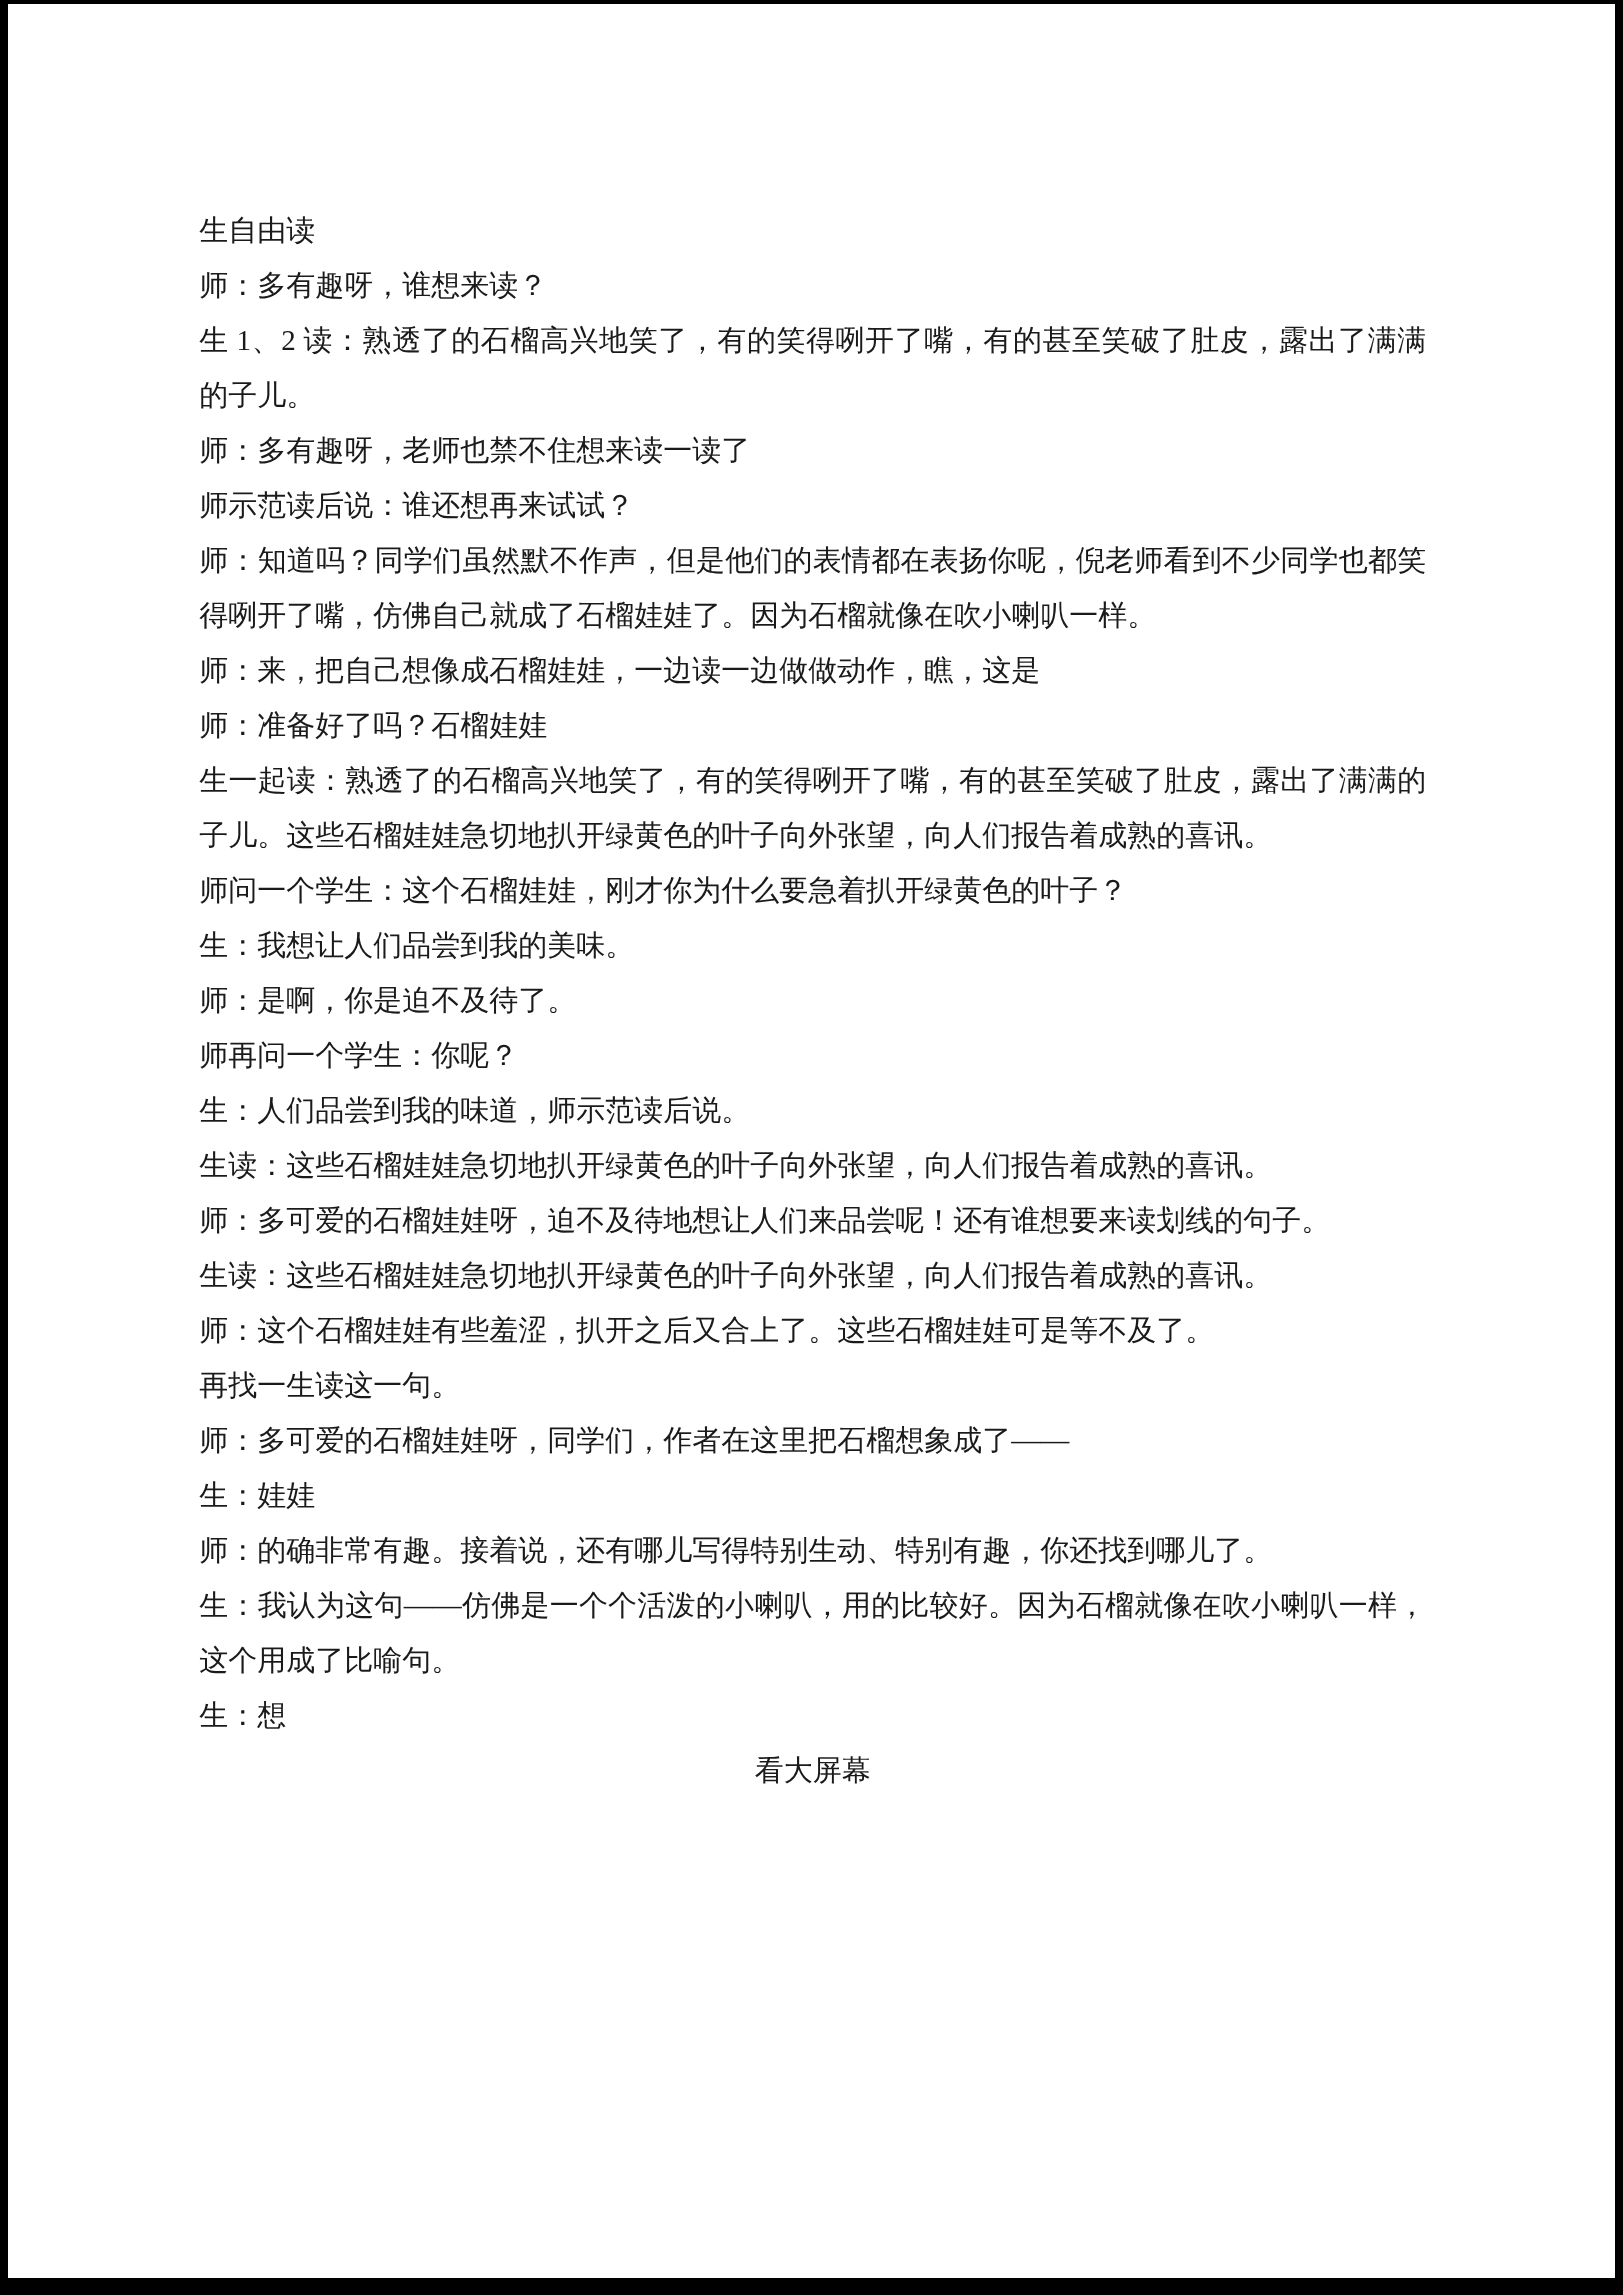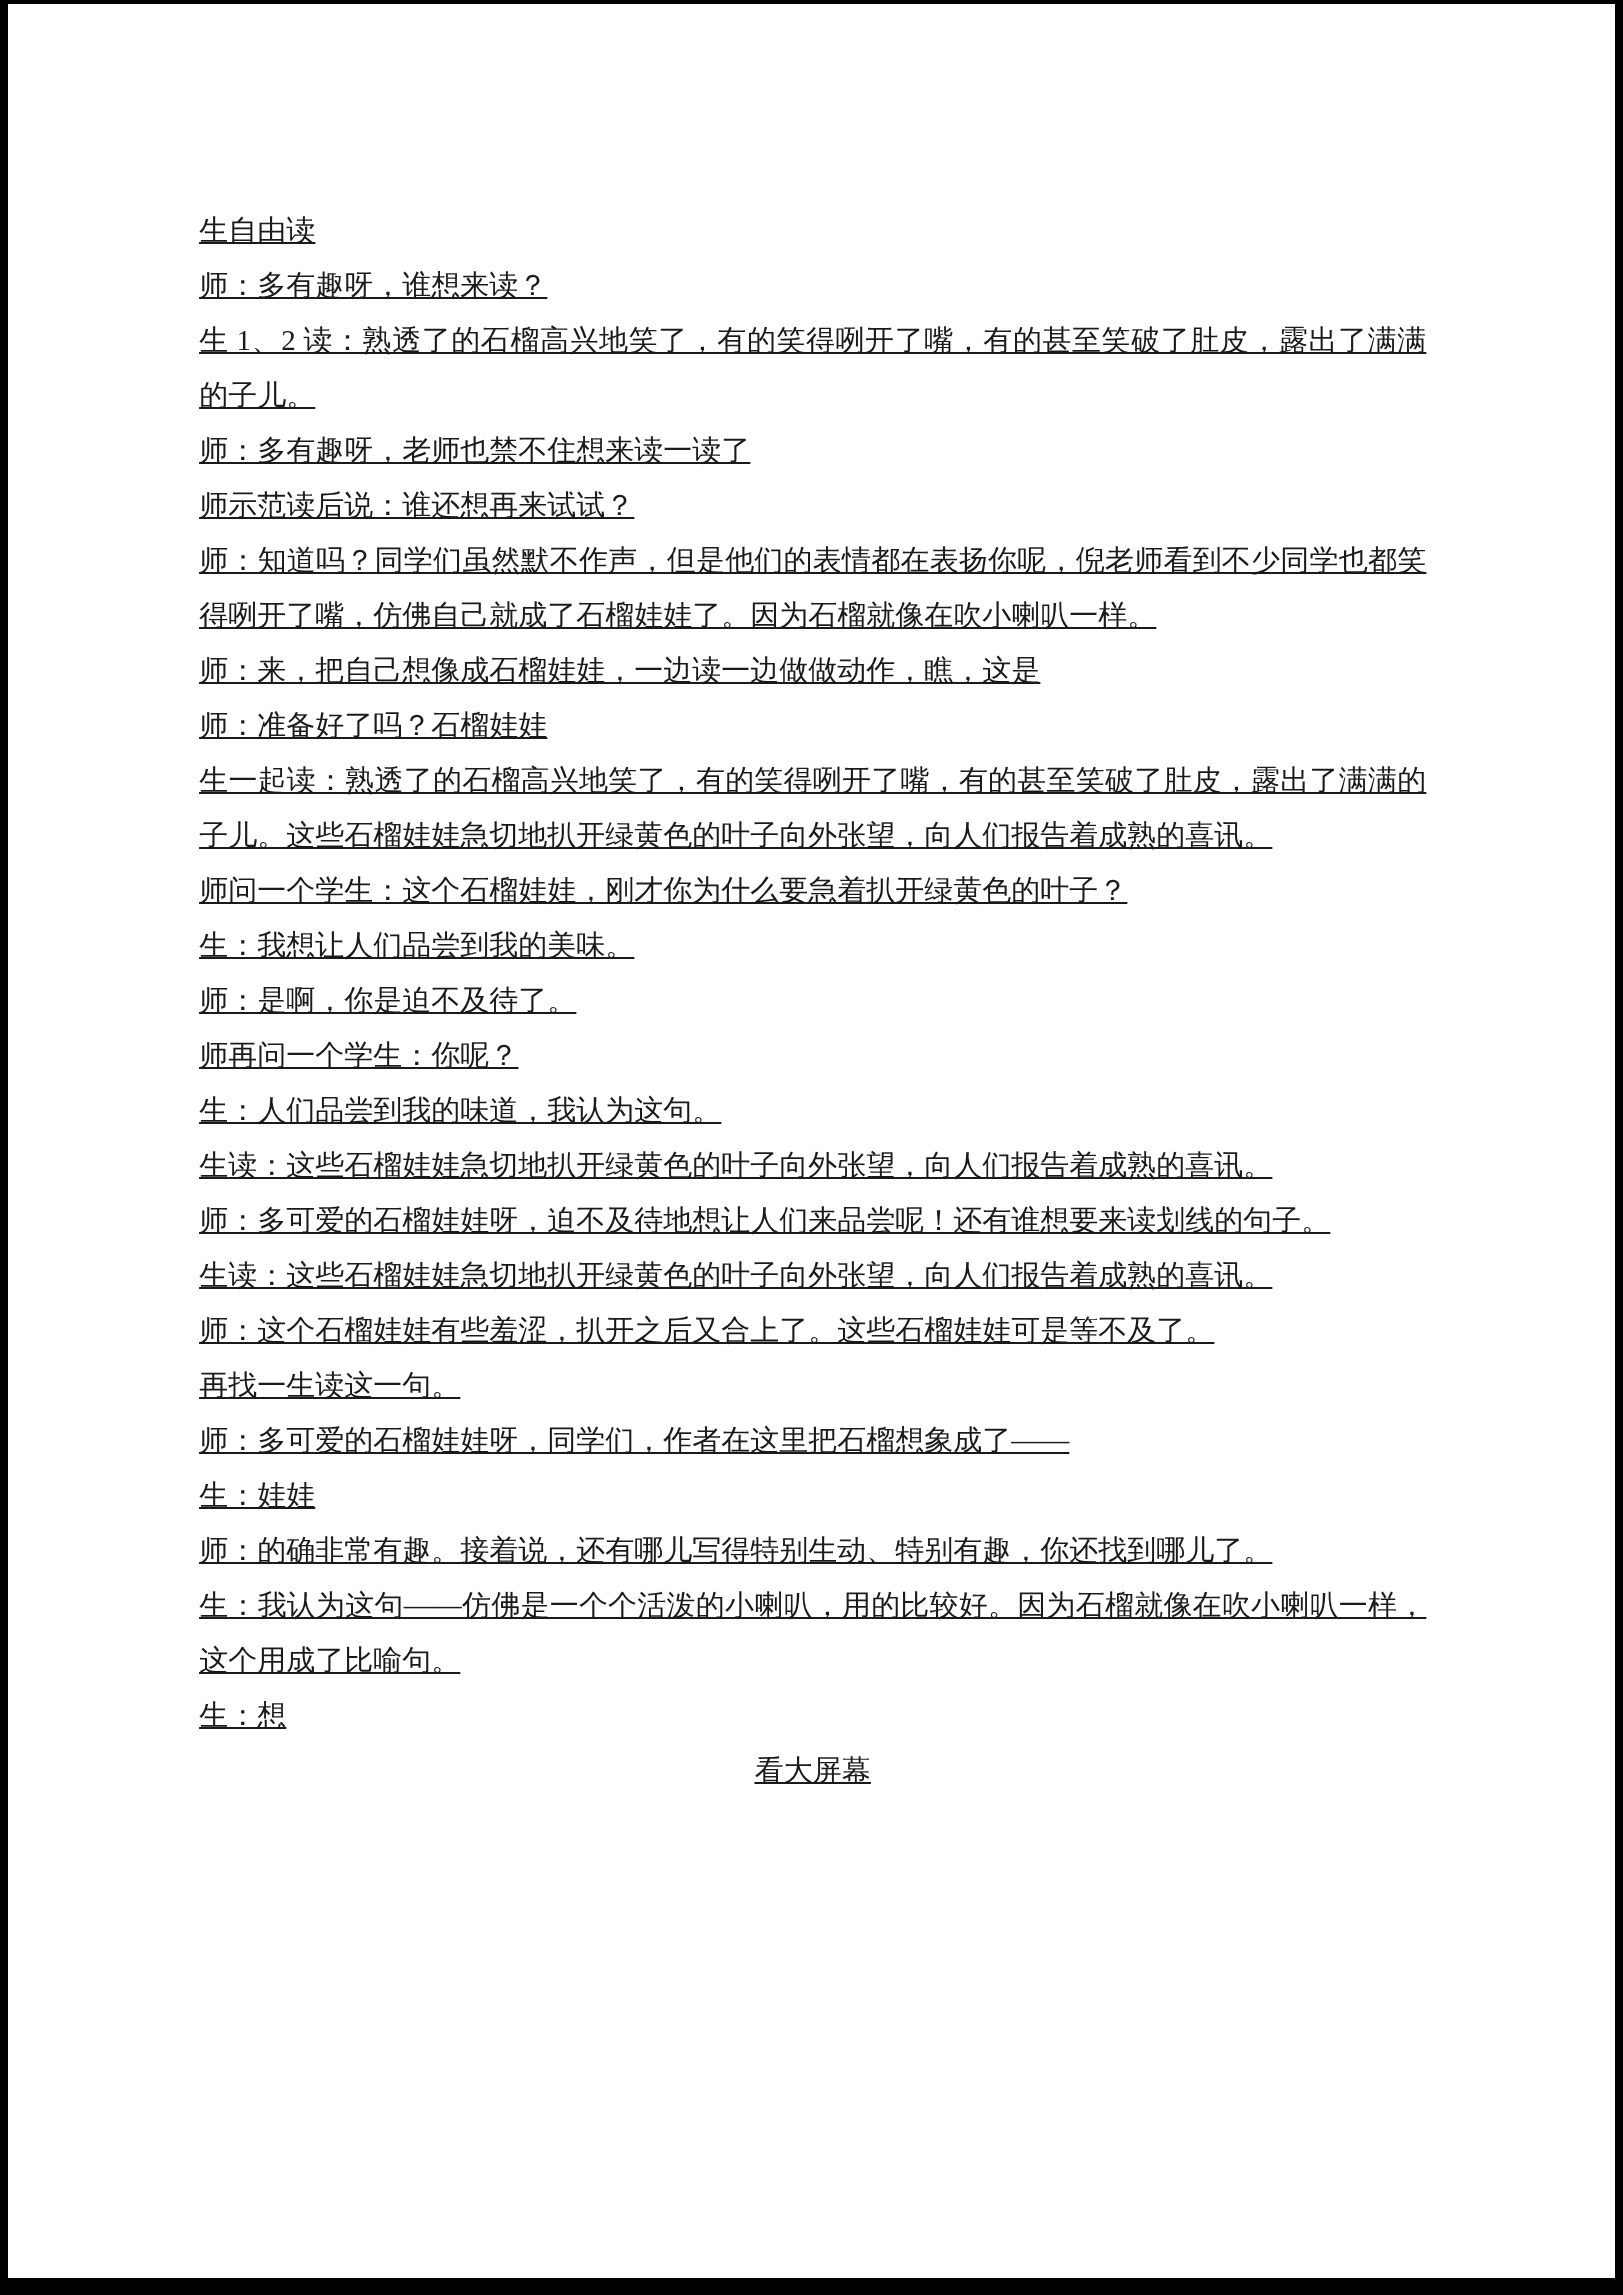--- a/index.html
+++ b/index.html
@@ -1,15 +1,15 @@
 <!DOCTYPE html>
 <html style="font-size:11px"><head>
 <meta charset="utf-8">
 <style>
-  * { margin: 0; padding: 0; box-sizing: border-box; text-decoration: underline; }
+  * { margin: 0; padding: 0; box-sizing: border-box; }
   html, body {
     width: 1623px;
     height: 2295px;
     background: #000000;
     font-family: "Liberation Serif", "DejaVu Serif", serif;
   }
   .page {
     position: absolute;
     top: 4.1px;
     left: 8.2px;
@@ -46,21 +46,21 @@
       <div class="para">师：多有趣呀，老师也禁不住想来读一读了</div>
       <div class="para">师示范读后说：谁还想再来试试？</div>
       <div class="para">师：知道吗？同学们虽然默不作声，但是他们的表情都在表扬你呢，倪老师看到不少同学也都笑得咧开了嘴，仿佛自己就成了石榴娃娃了。因为石榴就像在吹小喇叭一样。</div>
       <div class="para">师：来，把自己想像成石榴娃娃，一边读一边做做动作，瞧，这是</div>
       <div class="para">师：准备好了吗？石榴娃娃</div>
       <div class="para">生一起读：熟透了的石榴高兴地笑了，有的笑得咧开了嘴，有的甚至笑破了肚皮，露出了满满的子儿。这些石榴娃娃急切地扒开绿黄色的叶子向外张望，向人们报告着成熟的喜讯。</div>
       <div class="para">师问一个学生：这个石榴娃娃，刚才你为什么要急着扒开绿黄色的叶子？</div>
       <div class="para">生：我想让人们品尝到我的美味。</div>
       <div class="para">师：是啊，你是迫不及待了。</div>
       <div class="para">师再问一个学生：你呢？</div>
-      <div class="para">生：人们品尝到我的味道，我认为这句。</div>
+      <div class="para">生：人们品尝到我的味道，师示范读后说。</div>
       <div class="para">生读：这些石榴娃娃急切地扒开绿黄色的叶子向外张望，向人们报告着成熟的喜讯。</div>
       <div class="para">师：多可爱的石榴娃娃呀，迫不及待地想让人们来品尝呢！还有谁想要来读划线的句子。</div>
       <div class="para">生读：这些石榴娃娃急切地扒开绿黄色的叶子向外张望，向人们报告着成熟的喜讯。</div>
       <div class="para">师：这个石榴娃娃有些羞涩，扒开之后又合上了。这些石榴娃娃可是等不及了。</div>
       <div class="para">再找一生读这一句。</div>
       <div class="para">师：多可爱的石榴娃娃呀，同学们，作者在这里把石榴想象成了——</div>
       <div class="para">生：娃娃</div>
       <div class="para">师：的确非常有趣。接着说，还有哪儿写得特别生动、特别有趣，你还找到哪儿了。</div>
       <div class="para">生：我认为这句——仿佛是一个个活泼的小喇叭，用的比较好。因为石榴就像在吹小喇叭一样，这个用成了比喻句。</div>
       <div class="para">生：想</div>

